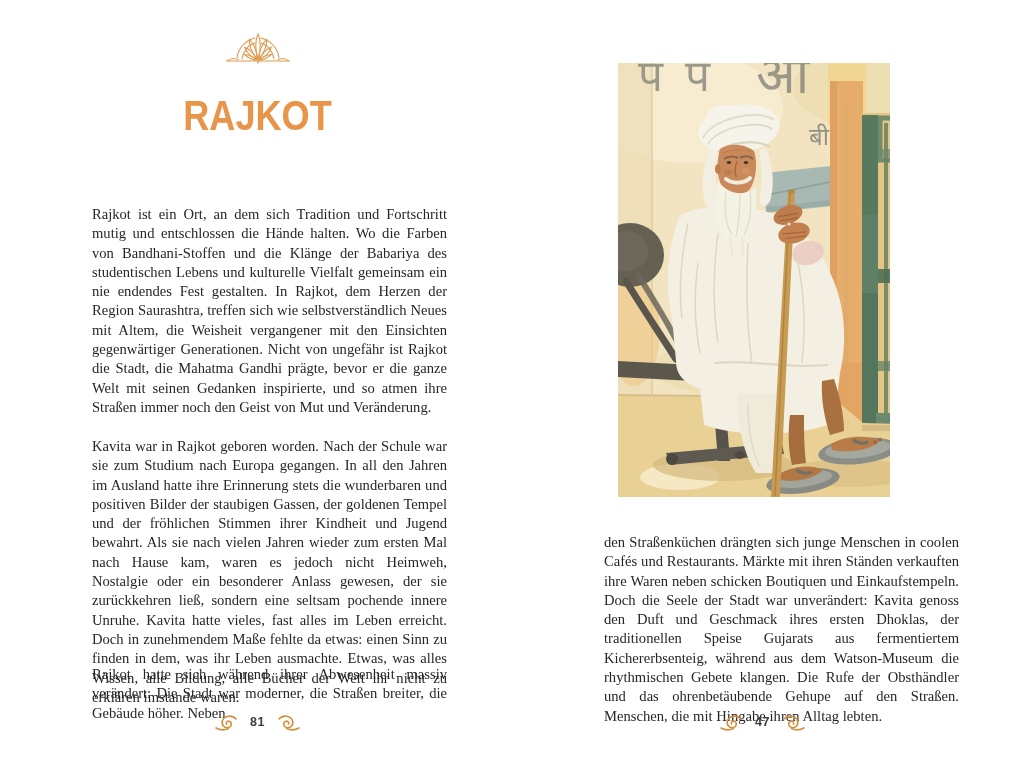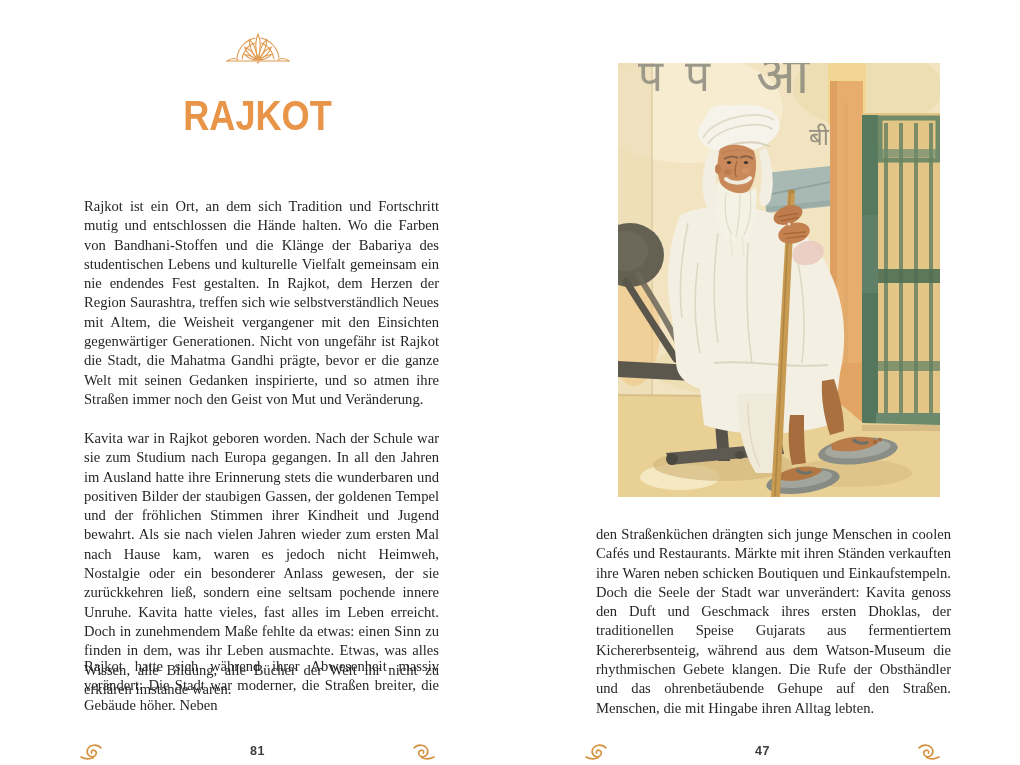--- a/index.html
+++ b/index.html
@@ -9,37 +9,37 @@
   }
   .spread{position:absolute;inset:0;}
   .textcol{position:absolute;width:355px;}
   .ornament-wrap{position:absolute;left:80px;top:31px;width:355px;display:flex;justify-content:center;}
   .chapter-title{
     position:absolute;left:80px;top:94px;width:355px;margin:0;text-align:center;
     font-family:"Liberation Sans", sans-serif;font-weight:bold;font-size:42px;line-height:44px;
     color:#E8954A;letter-spacing:0px;transform:scaleX(.86);transform-origin:50% 50%;
   }
   p.body{
-    margin:4px;text-align:justify;font-size:14.6px;line-height:19.3px;color:#262626;
+    margin:12px;text-align:justify;font-size:14.6px;line-height:19.3px;color:#262626;
     word-spacing:.01em;
   }
   .p1{left:80px;top:193px;}
   .p2{left:80px;top:425px;}
   .p3{left:80px;top:653px;}
   .pr1{left:592px;top:521px;}
   .folio{
-    position:absolute;top:741px;width:355px;display:flex;align-items:center;justify-content:space-between;gap:11px;
+    position:absolute;top:712px;width:355px;display:flex;align-items:center;justify-content:center;gap:11px;
   }
   .folio-left{left:80px;}
   .folio-right{left:585px;}
   .folio .num{
     font-family:"Liberation Sans", sans-serif;font-weight:bold;font-size:12.5px;color:#3c3c3c;letter-spacing:.5px;
   }
   .illu{
-    position:absolute;left:618px;top:63px;width:322px;height:434px;overflow:hidden;
+    position:absolute;left:618px;top:63px;width:272px;height:434px;overflow:hidden;
   }
   .illu svg{display:block;}
   .devtext{font-family:"DejaVu Sans", sans-serif;}
 </style>
 </head>
 <body>
 
 <div class="spread">
 
   <section>

